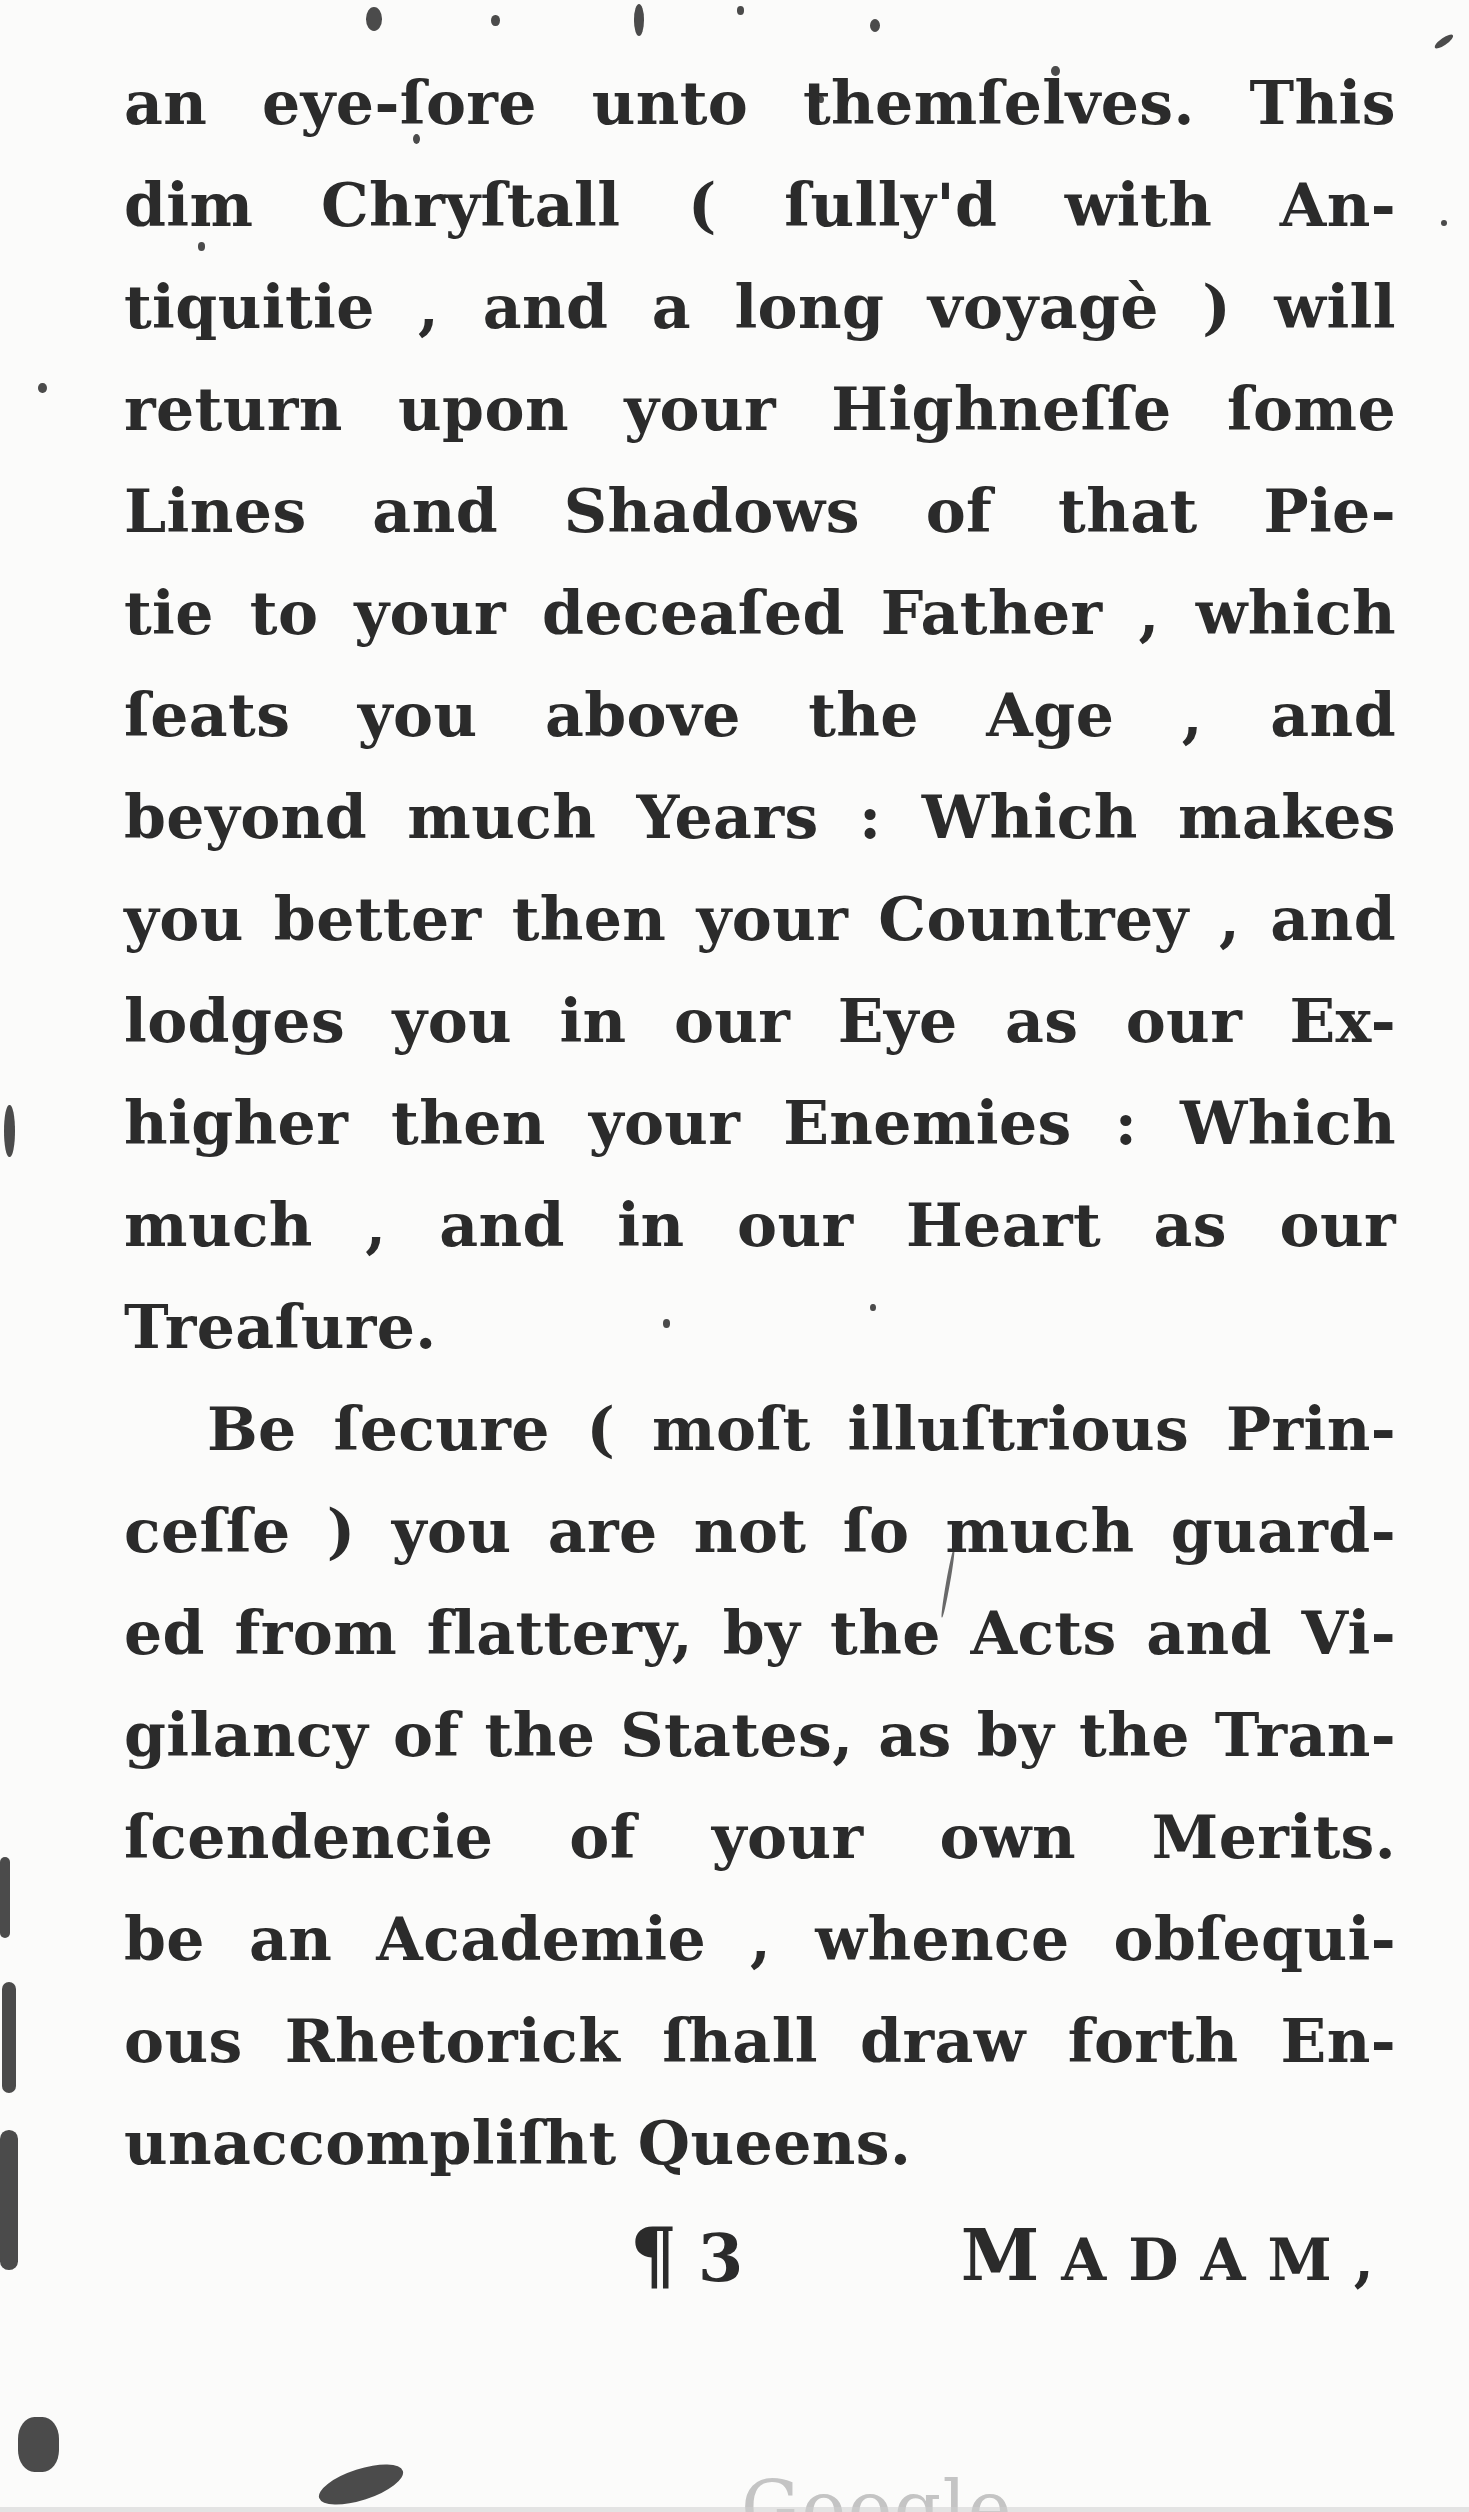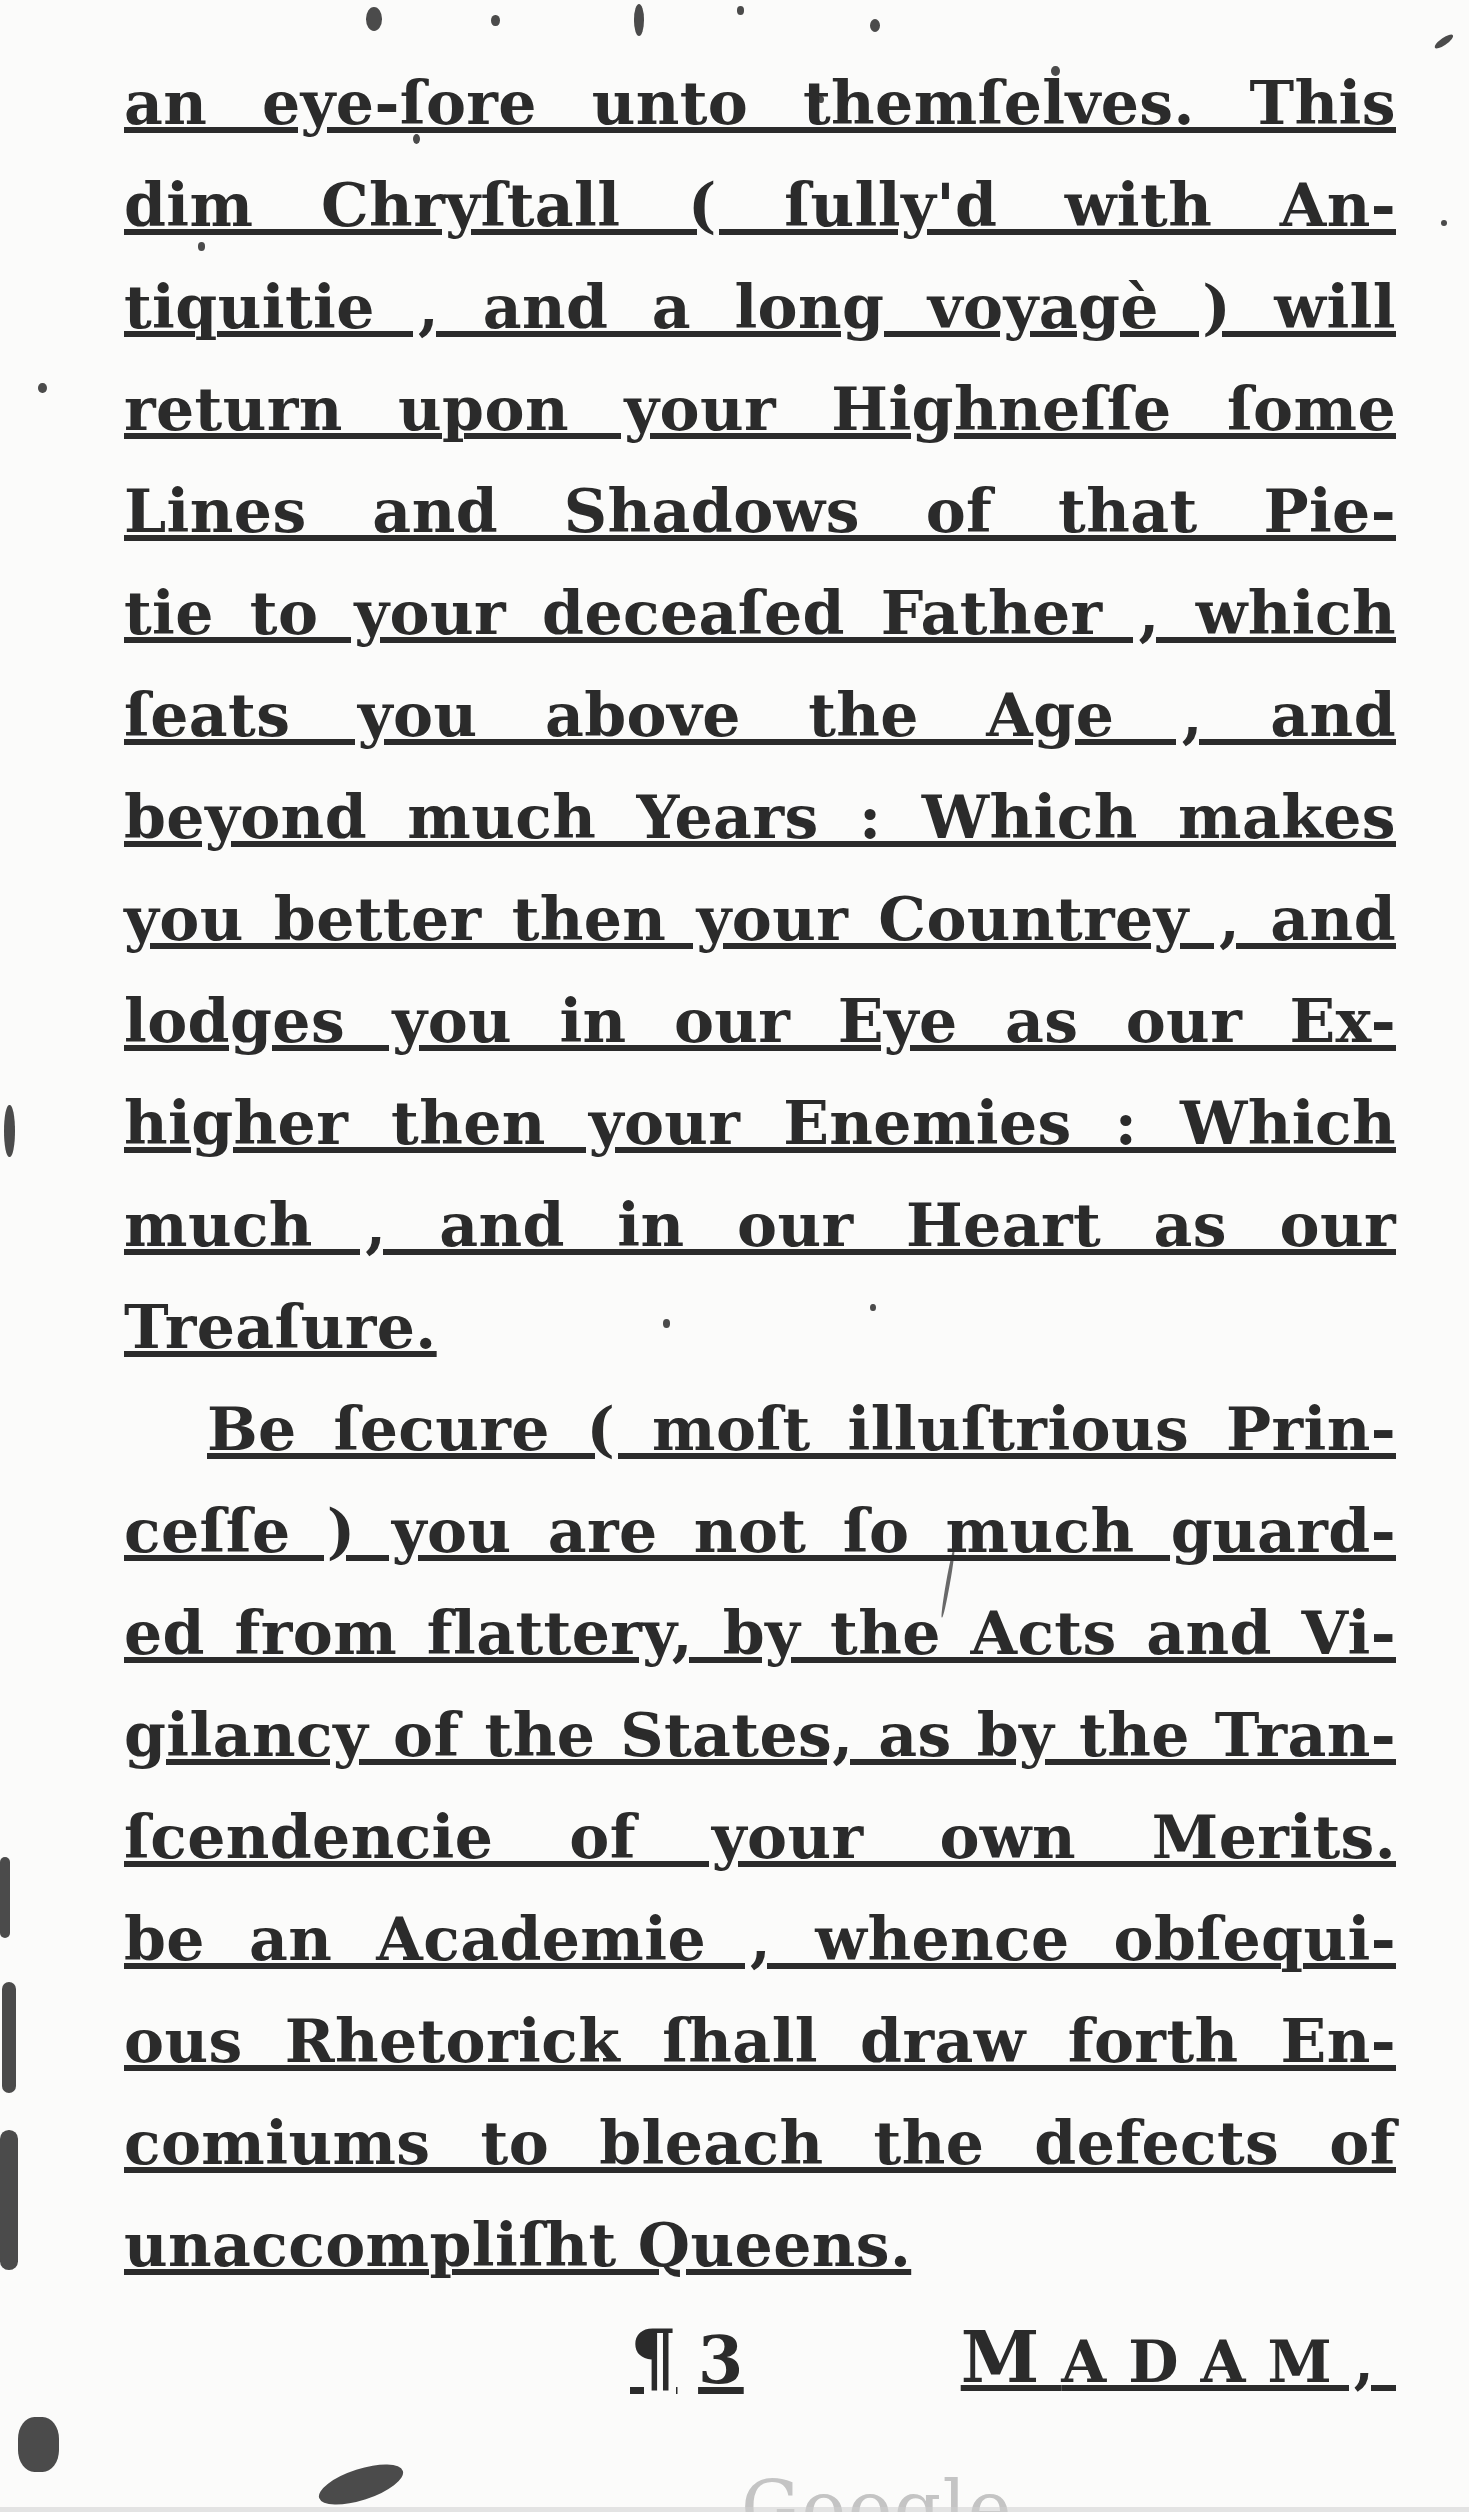--- a/index.html
+++ b/index.html
@@ -12,21 +12,20 @@
     color:#2b2b2b;
   }
   .text-block{
     position:absolute;
     left:124px;top:52px;
     width:1272px;
     font-size:60px;
     font-weight:700;
     line-height:102px;
     letter-spacing:0.4px;
-    text-decoration:underline;
   }
   .line{
     width:100%;
     text-align:justify;
     text-align-last:justify;
     white-space:normal;
     text-rendering:optimizeLegibility;
   }
   .line.short{
     text-align:left;
@@ -101,21 +100,20 @@
     </div>
 
     <div>
       <div class="line indent">Be ſecure ( moſt illuſtrious Prin-</div>
       <div class="line">ceſſe ) you are not ſo much guard-</div>
       <div class="line">ed from flattery, by the Acts and Vi-</div>
       <div class="line">gilancy of the States, as by the Tran-</div>
       <div class="line">ſcendencie of your own Merits.</div>
       <div class="line">be an Academie , whence obſequi-</div>
       <div class="line">ous Rhetorick ſhall draw forth En-</div>
-      <div class="line">comiums to bleach the defects of</div>
       <div class="line short">unaccompliſht Queens.</div>
     </div>
 
     <div class="sig-row">
       <span class="sig-mark"><span>¶</span><span class="numeral">3</span></span>
       <span class="catchword"><span class="initial">M</span><span class="rest">ADAM,</span></span>
     </div>
 
   </div>
 

